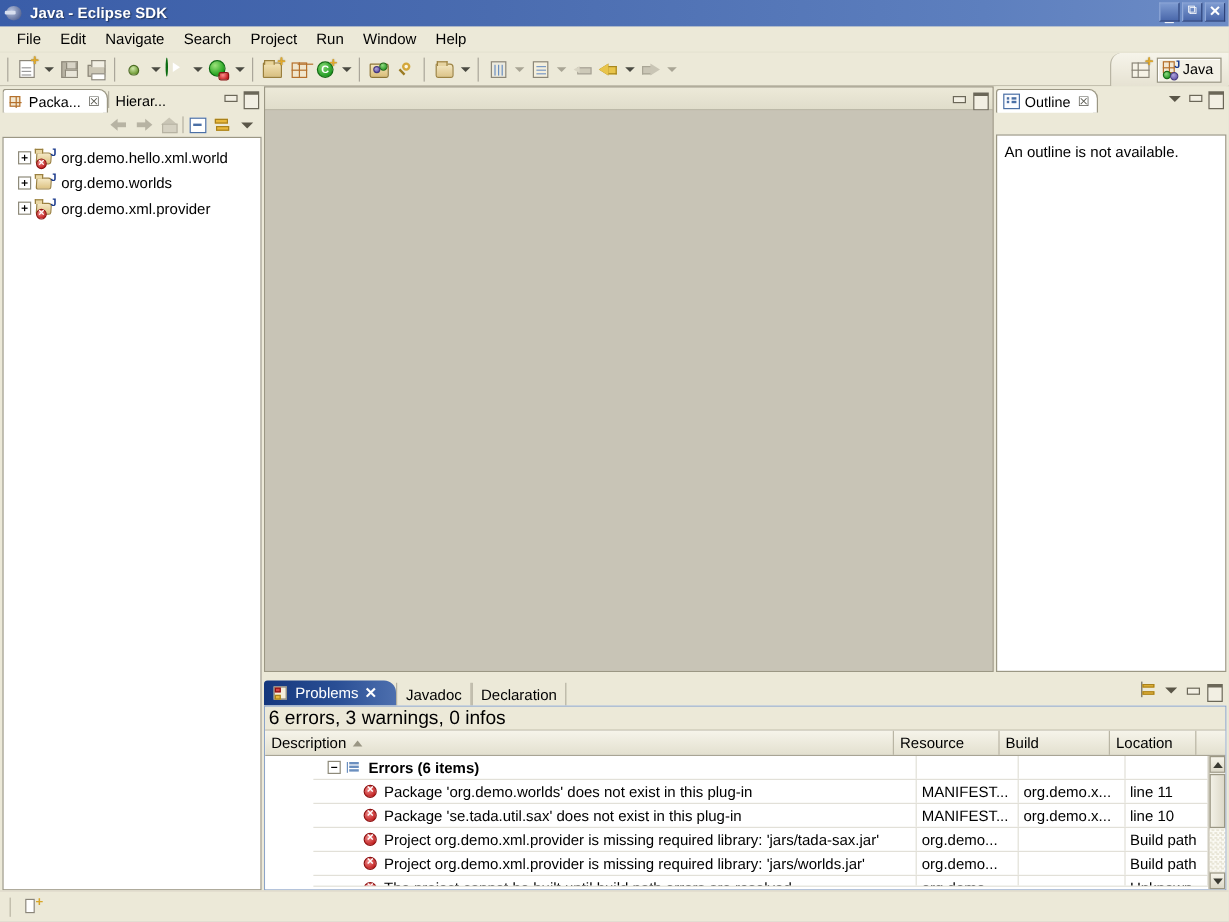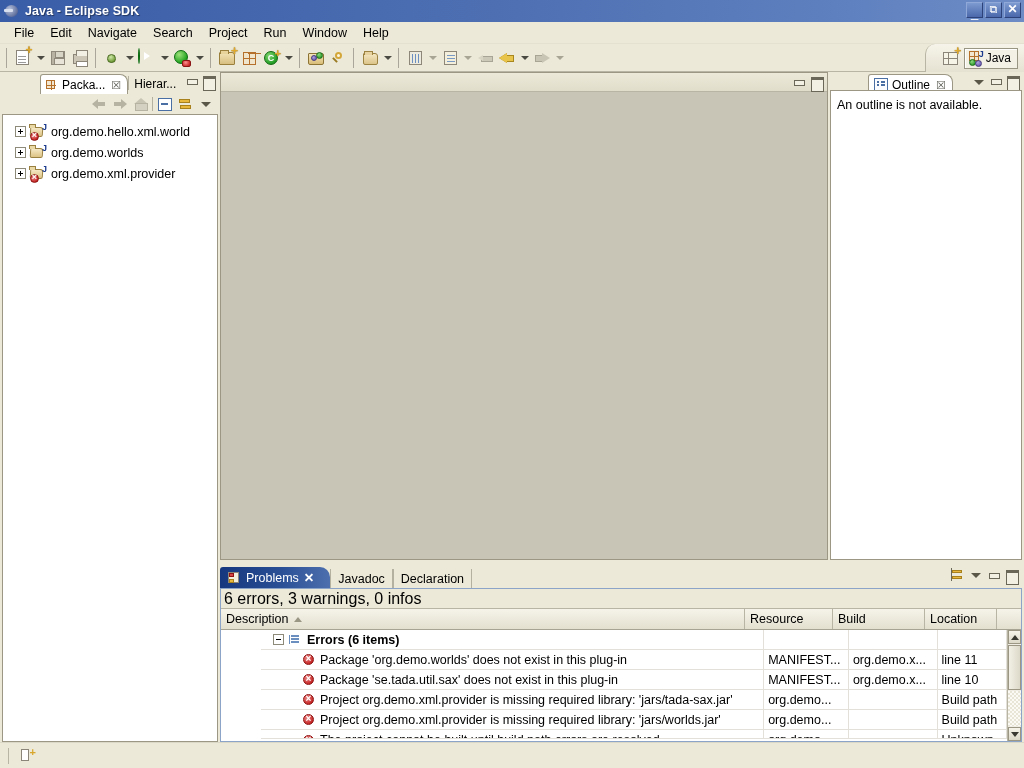--- a/index.html
+++ b/index.html
@@ -331,21 +331,20 @@
   }
   .vtab {
     display: flex; align-items: center; gap: 4px;
     height: 20px; padding: 0 6px 0 5px;
     font-size: 12px; color: #000; position: relative;
   }
   .vtab.active {
     background: #ffffff;
     border: 1px solid #9b9784; border-bottom: none;
     border-radius: 3px 8px 0 0;
-    margin-left: 38px;
   }
   .vtab.inactive {
     color: #000; background: transparent;
   }
   .vtab .x {
     font-size: 11px; color: #5a5a52; font-family: "Liberation Sans", sans-serif;
     line-height: 10px; margin-left: 2px;
   }
   .tab-divider {
     width: 1px; height: 14px; background: #b5b1a1; align-self: center;
@@ -489,21 +488,21 @@
     border-bottom: 1px solid #b9b5a4;
   }
   .editor-ctrl { position: absolute; right: 4px; top: 3px; display: flex; gap: 5px; }
   .editor-canvas {
     position: absolute; left: 0; right: 0; top: 19px; bottom: 0;
     background: #c8c4b6;
   }
 
   
   #outline-view { position: absolute; right: 2px; top: 0; width: 192px; height: 488px; }
-  #outline-view .view-body { top: 18px; }
+  #outline-view .view-body { top: 40px; }
   .outline-text { padding: 7px 6px; font-size: 12.5px; color: #000; }
   .outline-icon { position: relative; width: 14px; height: 13px; }
   .outline-icon:after {
     content: ""; position: absolute; left: 0; top: 0; width: 12px; height: 11px;
     border: 1px solid #4a6fa5; background: #fbfcff;
   }
   .outline-icon:before {
     content: ""; position: absolute; left: 3px; top: 3px; width: 2px; height: 2px;
     background: #4a6fa5; z-index: 2;
     box-shadow: 0 3px 0 0 #4a6fa5, 4px 0 0 0 #4a6fa5, 4px 3px 0 0 #4a6fa5, 6px 0 0 0 #4a6fa5, 6px 3px 0 0 #4a6fa5;

